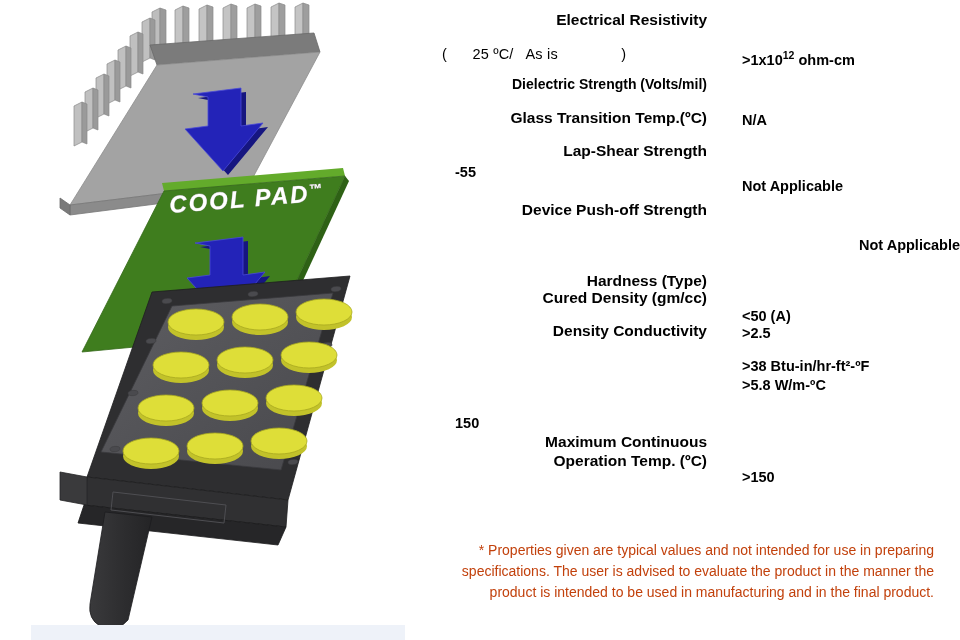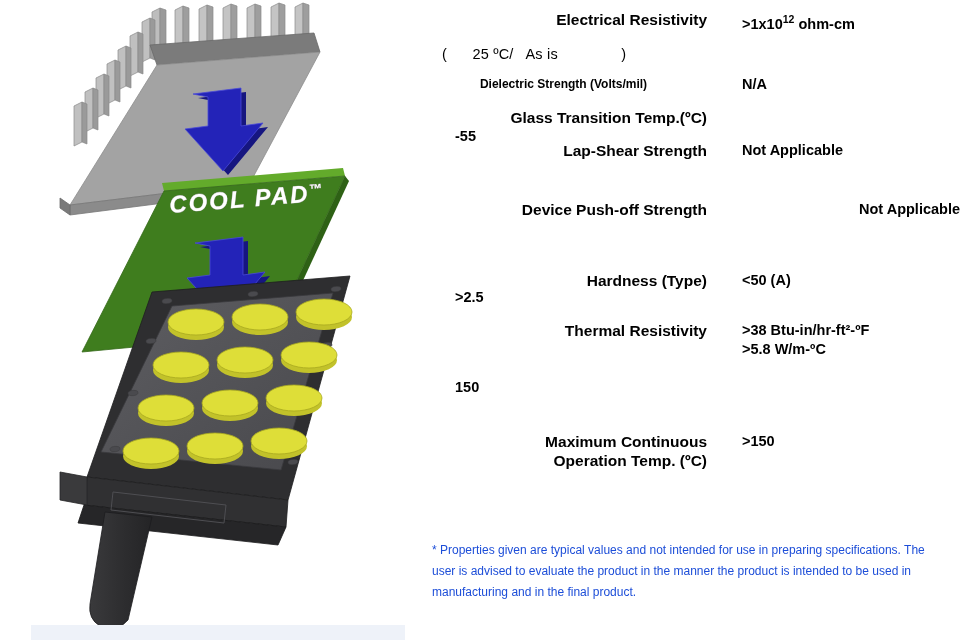--- a/index.html
+++ b/index.html
@@ -71,54 +71,55 @@
   }
   .spec-label {
     width: 287px;
     text-align: right;
     font-size: 15.5px;
     font-weight: bold;
     line-height: 19px;
     white-space: pre-wrap;
   }
   .spec-label.lg {
-    font-size: 12px;
-    text-align: center;
+    font-size: 14px;
   }
   .spec-label.plain {
     font-weight: normal;
     font-size: 14.5px;
     text-align: left;
     padding-left: 22px;
     width: 265px;
     letter-spacing: 0.2px;
   }
   .spec-value {
     margin-left: 35px;
     font-size: 14.5px;
     font-weight: bold;
     line-height: 19px;
     white-space: pre-line;
+    margin-top: 36px;
   }
   .sup {
     font-size: 10.5px;
     vertical-align: super;
     font-weight: bold;
   }
 
   
   #footnote {
     position: absolute;
     left: 432px;
     top: 540px;
     width: 502px;
-    font-size: 12px;
+    font-size: 14px;
     line-height: 21px;
     font-weight: normal;
-    color: #1d4ed8;
+    color: #c2410c;
+    text-align: right;
   }
 </style>
 </head>
 <body>
 
 <div id="illustration">
   <svg width="420" height="640" viewBox="0 0 420 640" xmlns="http://www.w3.org/2000/svg">
     <defs>
       <linearGradient id="gradModule" x1="0" y1="0" x2="1" y2="1">
         <stop offset="0%" stop-color="#5e5e62"></stop>
@@ -341,25 +342,26 @@
     <div class="spec-label">Device Push-off Strength</div>
     <div class="spec-value">Not Applicable</div>
   </div>
 
   <div class="spec-row" style="top:271px;">
     <div class="spec-label">Hardness (Type)</div>
     <div class="spec-value">&lt;50 (A)</div>
   </div>
 
   <div class="spec-row" style="top:288px;">
+    <div class="spec-label">Cured Density (gm/cc)</div>
     <div class="spec-value">&gt;2.5</div>
   </div>
 
   <div class="spec-row" style="top:321px;">
-    <div class="spec-label">Thermal Resistivity</div>
+    <div class="spec-label">Density Conductivity</div>
     <div class="spec-value">&gt;38 Btu-in/hr-ft²-ºF
 &gt;5.8 W/m-ºC</div>
   </div>
 
   <div class="spec-row" style="top:378px;">
     <div class="spec-value">150</div>
   </div>
 
   <div class="spec-row" style="top:432px;">
     <div class="spec-label">Maximum Continuous

